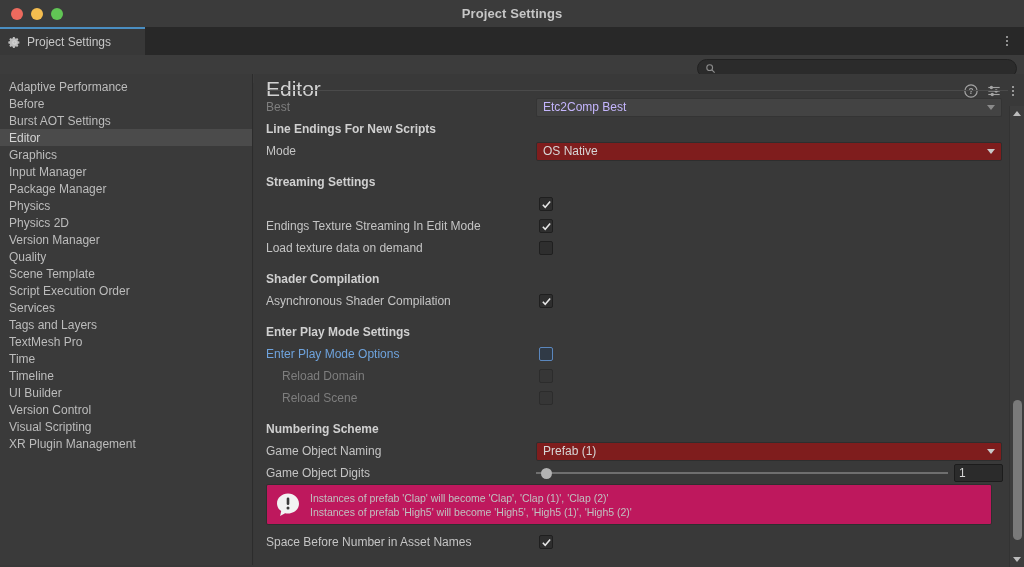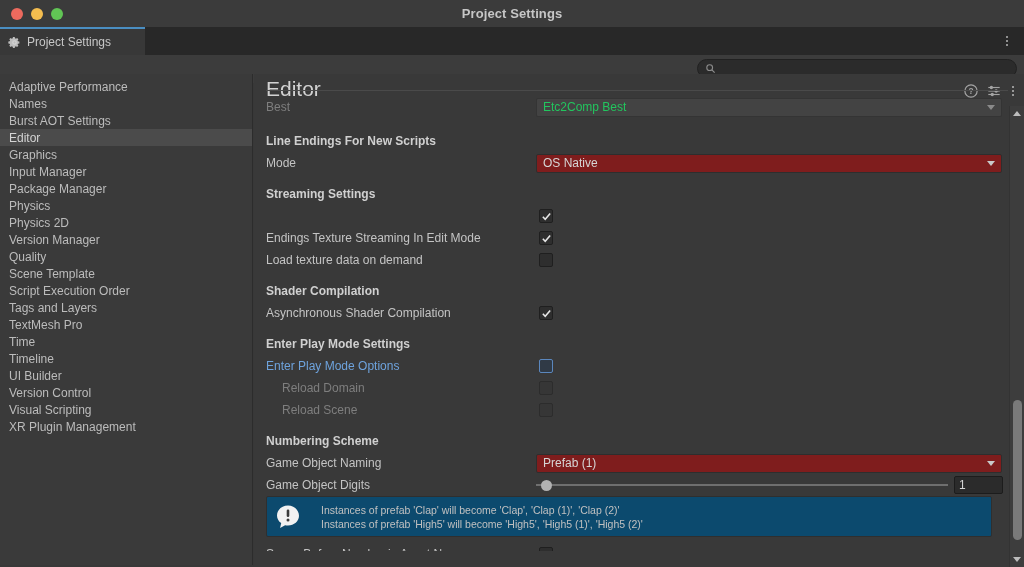--- a/index.html
+++ b/index.html
@@ -119,21 +119,21 @@
   }
 
   .fieldcol { position: absolute; left: 282px; }
 
   .dropdown {
     width: 466px; height: 19px; background: #7f1d1d;
     border: 1px solid #2e2e2e; border-radius: 2px;
     display: flex; align-items: center; padding: 0 6px;
     font-size: 12px; color: #d6d6d6; justify-content: space-between;
   }
-  .dropdown.disabled { background: #434343; color: #22c55e; border-color: #343434; }
+  .dropdown.disabled { background: #434343; color: #c4b5fd; border-color: #343434; }
   .caret { width: 0; height: 0; border-left: 4px solid transparent;
            border-right: 4px solid transparent; border-top: 5px solid #c9c9c9; }
   .dropdown.disabled .caret { border-top-color: #8a8a8a; }
 
   .cbox {
     width: 14px; height: 14px; background: #2e2e2e;
     border: 1px solid #1f1f1f; border-radius: 2px;
     display: flex; align-items: center; justify-content: center;
   }
   .cbox.blue { background: #303a46; border-color: #5b87bd; }
@@ -146,22 +146,22 @@
   .sknob { position: absolute; left: 5px; width: 11px; height: 11px; border-radius: 50%; background: #b2b2b2; }
   .numfield {
     width: 49px; height: 18px; background: #2b2b2b; border: 1px solid #1c1c1c;
     border-radius: 2px; color: #d4d4d4; font-size: 12px;
     display: flex; align-items: center; padding-left: 4px; margin-left: 6px;
   }
 
   
   .infobox {
     position: absolute; left: 12px; width: 726px; height: 41px;
-    background: #0c4a6e; border: 1px solid #2f2f2f; border-radius: 2px;
-    display: flex; align-items: center; padding-left: 8px; gap: 20px;
+    background: #be185d; border: 1px solid #2f2f2f; border-radius: 2px;
+    display: flex; align-items: center; padding-left: 8px; gap: 9px;
   }
   .info-icon { width: 26px; height: 26px; flex: none; display: block; }
   .info-lines { display: flex; flex-direction: column; gap: 2px; }
   .info-line { font-size: 10.5px; color: #c0c0c0; white-space: nowrap; }
 
   
   .vscroll {
     position: absolute; right: 0; top: 32px; width: 15px; height: 461px;
     background: #3d3d3d; border-left: 1px solid #333;
   }
@@ -211,21 +211,21 @@
       </svg>
       <input class="search-input" type="text" placeholder="" style="">
     </div>
   </div>
 
   <div class="sidebar">
     <div class="side-item">
         <span>Adaptive Performance</span>
       </div>
     <div class="side-item">
-        <span>Names</span>
+        <span>Before</span>
       </div>
     <div class="side-item">
         <span>Burst AOT Settings</span>
       </div>
     <div class="side-item selected">
         <span>Editor</span>
       </div>
     <div class="side-item">
         <span>Graphics</span>
       </div>
@@ -245,20 +245,23 @@
         <span>Version Manager</span>
       </div>
     <div class="side-item">
         <span>Quality</span>
       </div>
     <div class="side-item">
         <span>Scene Template</span>
       </div>
     <div class="side-item">
         <span>Script Execution Order</span>
+      </div>
+    <div class="side-item">
+        <span>Services</span>
       </div>
     <div class="side-item">
         <span>Tags and Layers</span>
       </div>
     <div class="side-item">
         <span>TextMesh Pro</span>
       </div>
     <div class="side-item">
         <span>Time</span>
       </div>
@@ -311,21 +314,21 @@
       <div class="row" style="margin-top:6px;">
         <span class="lbl dim">Best</span>
         <div class="fieldcol">
           <div class="dropdown disabled">
             <span>Etc2Comp Best</span>
             <span class="caret"></span>
           </div>
         </div>
       </div>
 
-      <div class="section-head" style="margin-top:12px;">Line Endings For New Scripts</div>
+      <div class="section-head" style="">Line Endings For New Scripts</div>
 
       <div class="row">
         <span class="lbl">Mode</span>
         <div class="fieldcol">
           <div class="dropdown">
             <span>OS Native</span>
             <span class="caret"></span>
           </div>
         </div>
       </div>

